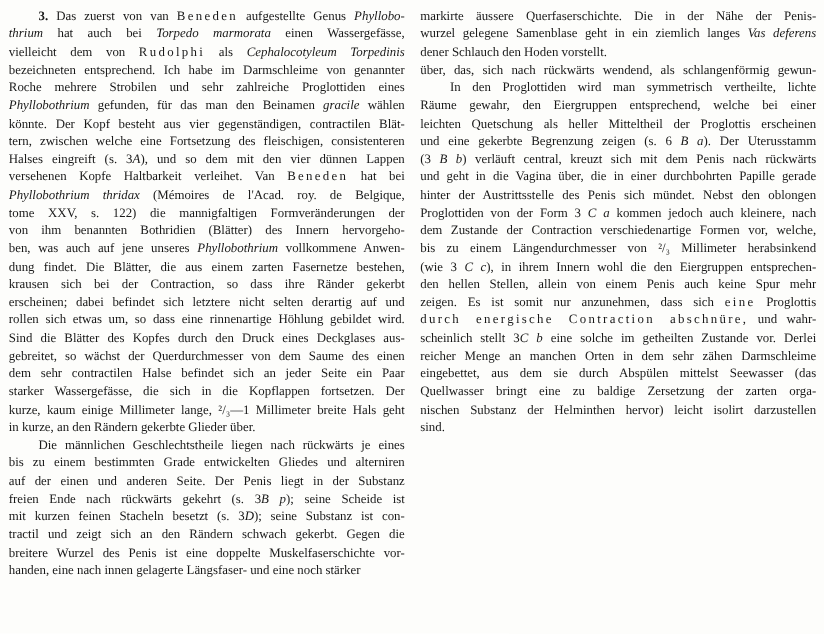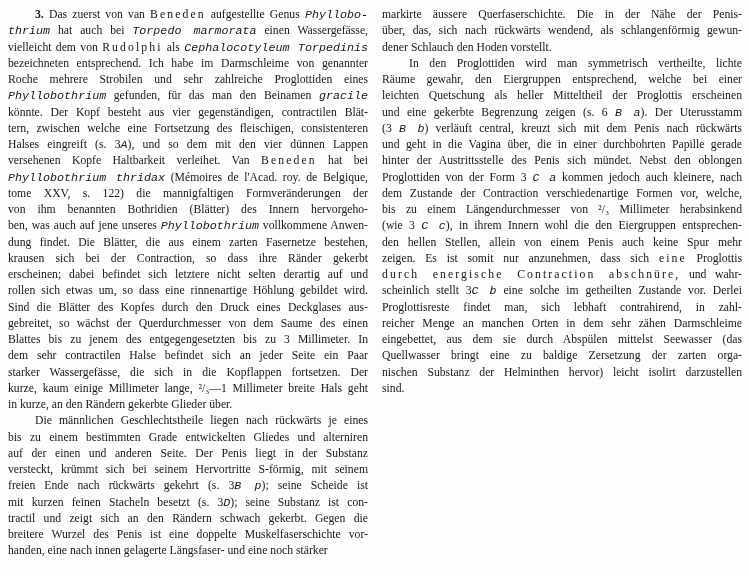--- a/index.html
+++ b/index.html
@@ -37,21 +37,21 @@
     white-space: normal;
     -webkit-font-smoothing: antialiased;
   }
   .line.end {
     text-align: left;
     text-align-last: auto;
   }
   .line.indent {
     text-indent: 27px;
   }
-  .seg.i  { font-style: italic; font-family: Liberation Mono, monospace; }
+  .seg.i  { font-style: italic; }
   .seg.b  { font-weight: bold; }
   .seg.sp { letter-spacing: 2.1px; word-spacing: 3px; }
 </style>
 </head>
 <body>
 
 <main class="page">
   <section class="col">
       <div class="line indent"><span class="seg b">3. </span><span class="seg">Das zuerst von van </span><span class="seg sp">Beneden</span><span class="seg"> aufgestellte Genus </span><span class="seg i">Phyllobo-</span></div>
       <div class="line"><span class="seg i">thrium</span><span class="seg"> hat auch bei </span><span class="seg i">Torpedo marmorata</span><span class="seg"> einen Wassergefässe,</span></div>
@@ -66,54 +66,52 @@
       <div class="line"><span class="seg i">Phyllobothrium thridax</span><span class="seg"> (Mémoires de l'Acad. roy. de Belgique,</span></div>
       <div class="line"><span class="seg">tome XXV, s. 122) die mannigfaltigen Formveränderungen der</span></div>
       <div class="line"><span class="seg">von ihm benannten Bothridien (Blätter) des Innern hervorgeho-</span></div>
       <div class="line"><span class="seg">ben, was auch auf jene unseres </span><span class="seg i">Phyllobothrium</span><span class="seg"> vollkommene Anwen-</span></div>
       <div class="line"><span class="seg">dung findet. Die Blätter, die aus einem zarten Fasernetze bestehen,</span></div>
       <div class="line"><span class="seg">krausen sich bei der Contraction, so dass ihre Ränder gekerbt</span></div>
       <div class="line"><span class="seg">erscheinen; dabei befindet sich letztere nicht selten derartig auf und</span></div>
       <div class="line"><span class="seg">rollen sich etwas um, so dass eine rinnenartige Höhlung gebildet wird.</span></div>
       <div class="line"><span class="seg">Sind die Blätter des Kopfes durch den Druck eines Deckglases aus-</span></div>
       <div class="line"><span class="seg">gebreitet, so wächst der Querdurchmesser von dem Saume des einen</span></div>
-      <div class="line"><span class="seg">Blattes bis zu jenem des entgegengesetzten bis zu 3 Millimeter. In</span></div>
       <div class="line"><span class="seg">dem sehr contractilen Halse befindet sich an jeder Seite ein Paar</span></div>
       <div class="line"><span class="seg">starker Wassergefässe, die sich in die Kopflappen fortsetzen. Der</span></div>
       <div class="line"><span class="seg">kurze, kaum einige Millimeter lange, ²/₃—1 Millimeter breite Hals geht</span></div>
       <div class="line end"><span class="seg">in kurze, an den Rändern gekerbte Glieder über.</span></div>
       <div class="line indent"><span class="seg">Die männlichen Geschlechtstheile liegen nach rückwärts je eines</span></div>
       <div class="line"><span class="seg">bis zu einem bestimmten Grade entwickelten Gliedes und alterniren</span></div>
       <div class="line"><span class="seg">auf der einen und anderen Seite. Der Penis liegt in der Substanz</span></div>
-      <div class="line"><span class="seg">versteckt, krümmt sich bei seinem Hervortritte S-förmig, mit seinem</span></div>
       <div class="line"><span class="seg">freien Ende nach rückwärts gekehrt (s. 3</span><span class="seg i">B p</span><span class="seg">); seine Scheide ist</span></div>
       <div class="line"><span class="seg">mit kurzen feinen Stacheln besetzt (s. 3</span><span class="seg i">D</span><span class="seg">); seine Substanz ist con-</span></div>
       <div class="line"><span class="seg">tractil und zeigt sich an den Rändern schwach gekerbt. Gegen die</span></div>
       <div class="line"><span class="seg">breitere Wurzel des Penis ist eine doppelte Muskelfaserschichte vor-</span></div>
       <div class="line end"><span class="seg">handen, eine nach innen gelagerte Längsfaser- und eine noch stärker</span></div>
     </section>
   <section class="col">
       <div class="line"><span class="seg">markirte äussere Querfaserschichte. Die in der Nähe der Penis-</span></div>
+      <div class="line"><span class="seg">wurzel gelegene Samenblase geht in ein ziemlich langes </span><span class="seg i">Vas deferens</span></div>
+      <div class="line end"><span class="seg">dener Schlauch den Hoden vorstellt.</span></div>
       <div class="line"><span class="seg">über, das, sich nach rückwärts wendend, als schlangenförmig gewun-</span></div>
-      <div class="line end"><span class="seg">dener Schlauch den Hoden vorstellt.</span></div>
       <div class="line indent"><span class="seg">In den Proglottiden wird man symmetrisch vertheilte, lichte</span></div>
       <div class="line"><span class="seg">Räume gewahr, den Eiergruppen entsprechend, welche bei einer</span></div>
       <div class="line"><span class="seg">leichten Quetschung als heller Mitteltheil der Proglottis erscheinen</span></div>
       <div class="line"><span class="seg">und eine gekerbte Begrenzung zeigen (s. 6 </span><span class="seg i">B a</span><span class="seg">). Der Uterusstamm</span></div>
       <div class="line"><span class="seg">(3 </span><span class="seg i">B b</span><span class="seg">) verläuft central, kreuzt sich mit dem Penis nach rückwärts</span></div>
       <div class="line"><span class="seg">und geht in die Vagina über, die in einer durchbohrten Papille gerade</span></div>
       <div class="line"><span class="seg">hinter der Austrittsstelle des Penis sich mündet. Nebst den oblongen</span></div>
       <div class="line"><span class="seg">Proglottiden von der Form 3 </span><span class="seg i">C a</span><span class="seg"> kommen jedoch auch kleinere, nach</span></div>
       <div class="line"><span class="seg">dem Zustande der Contraction verschiedenartige Formen vor, welche,</span></div>
       <div class="line"><span class="seg">bis zu einem Längendurchmesser von ²/₃ Millimeter herabsinkend</span></div>
       <div class="line"><span class="seg">(wie 3 </span><span class="seg i">C c</span><span class="seg">), in ihrem Innern wohl die den Eiergruppen entsprechen-</span></div>
       <div class="line"><span class="seg">den hellen Stellen, allein von einem Penis auch keine Spur mehr</span></div>
       <div class="line"><span class="seg">zeigen. Es ist somit nur anzunehmen, dass sich </span><span class="seg sp">eine</span><span class="seg"> Proglottis</span></div>
       <div class="line"><span class="seg sp">durch energische Contraction abschnüre,</span><span class="seg"> und wahr-</span></div>
       <div class="line"><span class="seg">scheinlich stellt 3</span><span class="seg i">C b</span><span class="seg"> eine solche im getheilten Zustande vor. Derlei</span></div>
-      <div class="line"><span class="seg">Proglottisreste findet man, sich lebhaft contrahirend, in zahl-</span></div>
       <div class="line"><span class="seg">reicher Menge an manchen Orten in dem sehr zähen Darmschleime</span></div>
       <div class="line"><span class="seg">eingebettet, aus dem sie durch Abspülen mittelst Seewasser (das</span></div>
       <div class="line"><span class="seg">Quellwasser bringt eine zu baldige Zersetzung der zarten orga-</span></div>
       <div class="line"><span class="seg">nischen Substanz der Helminthen hervor) leicht isolirt darzustellen</span></div>
       <div class="line end"><span class="seg">sind.</span></div>
     </section>
 </main>
 
 </body></html>

